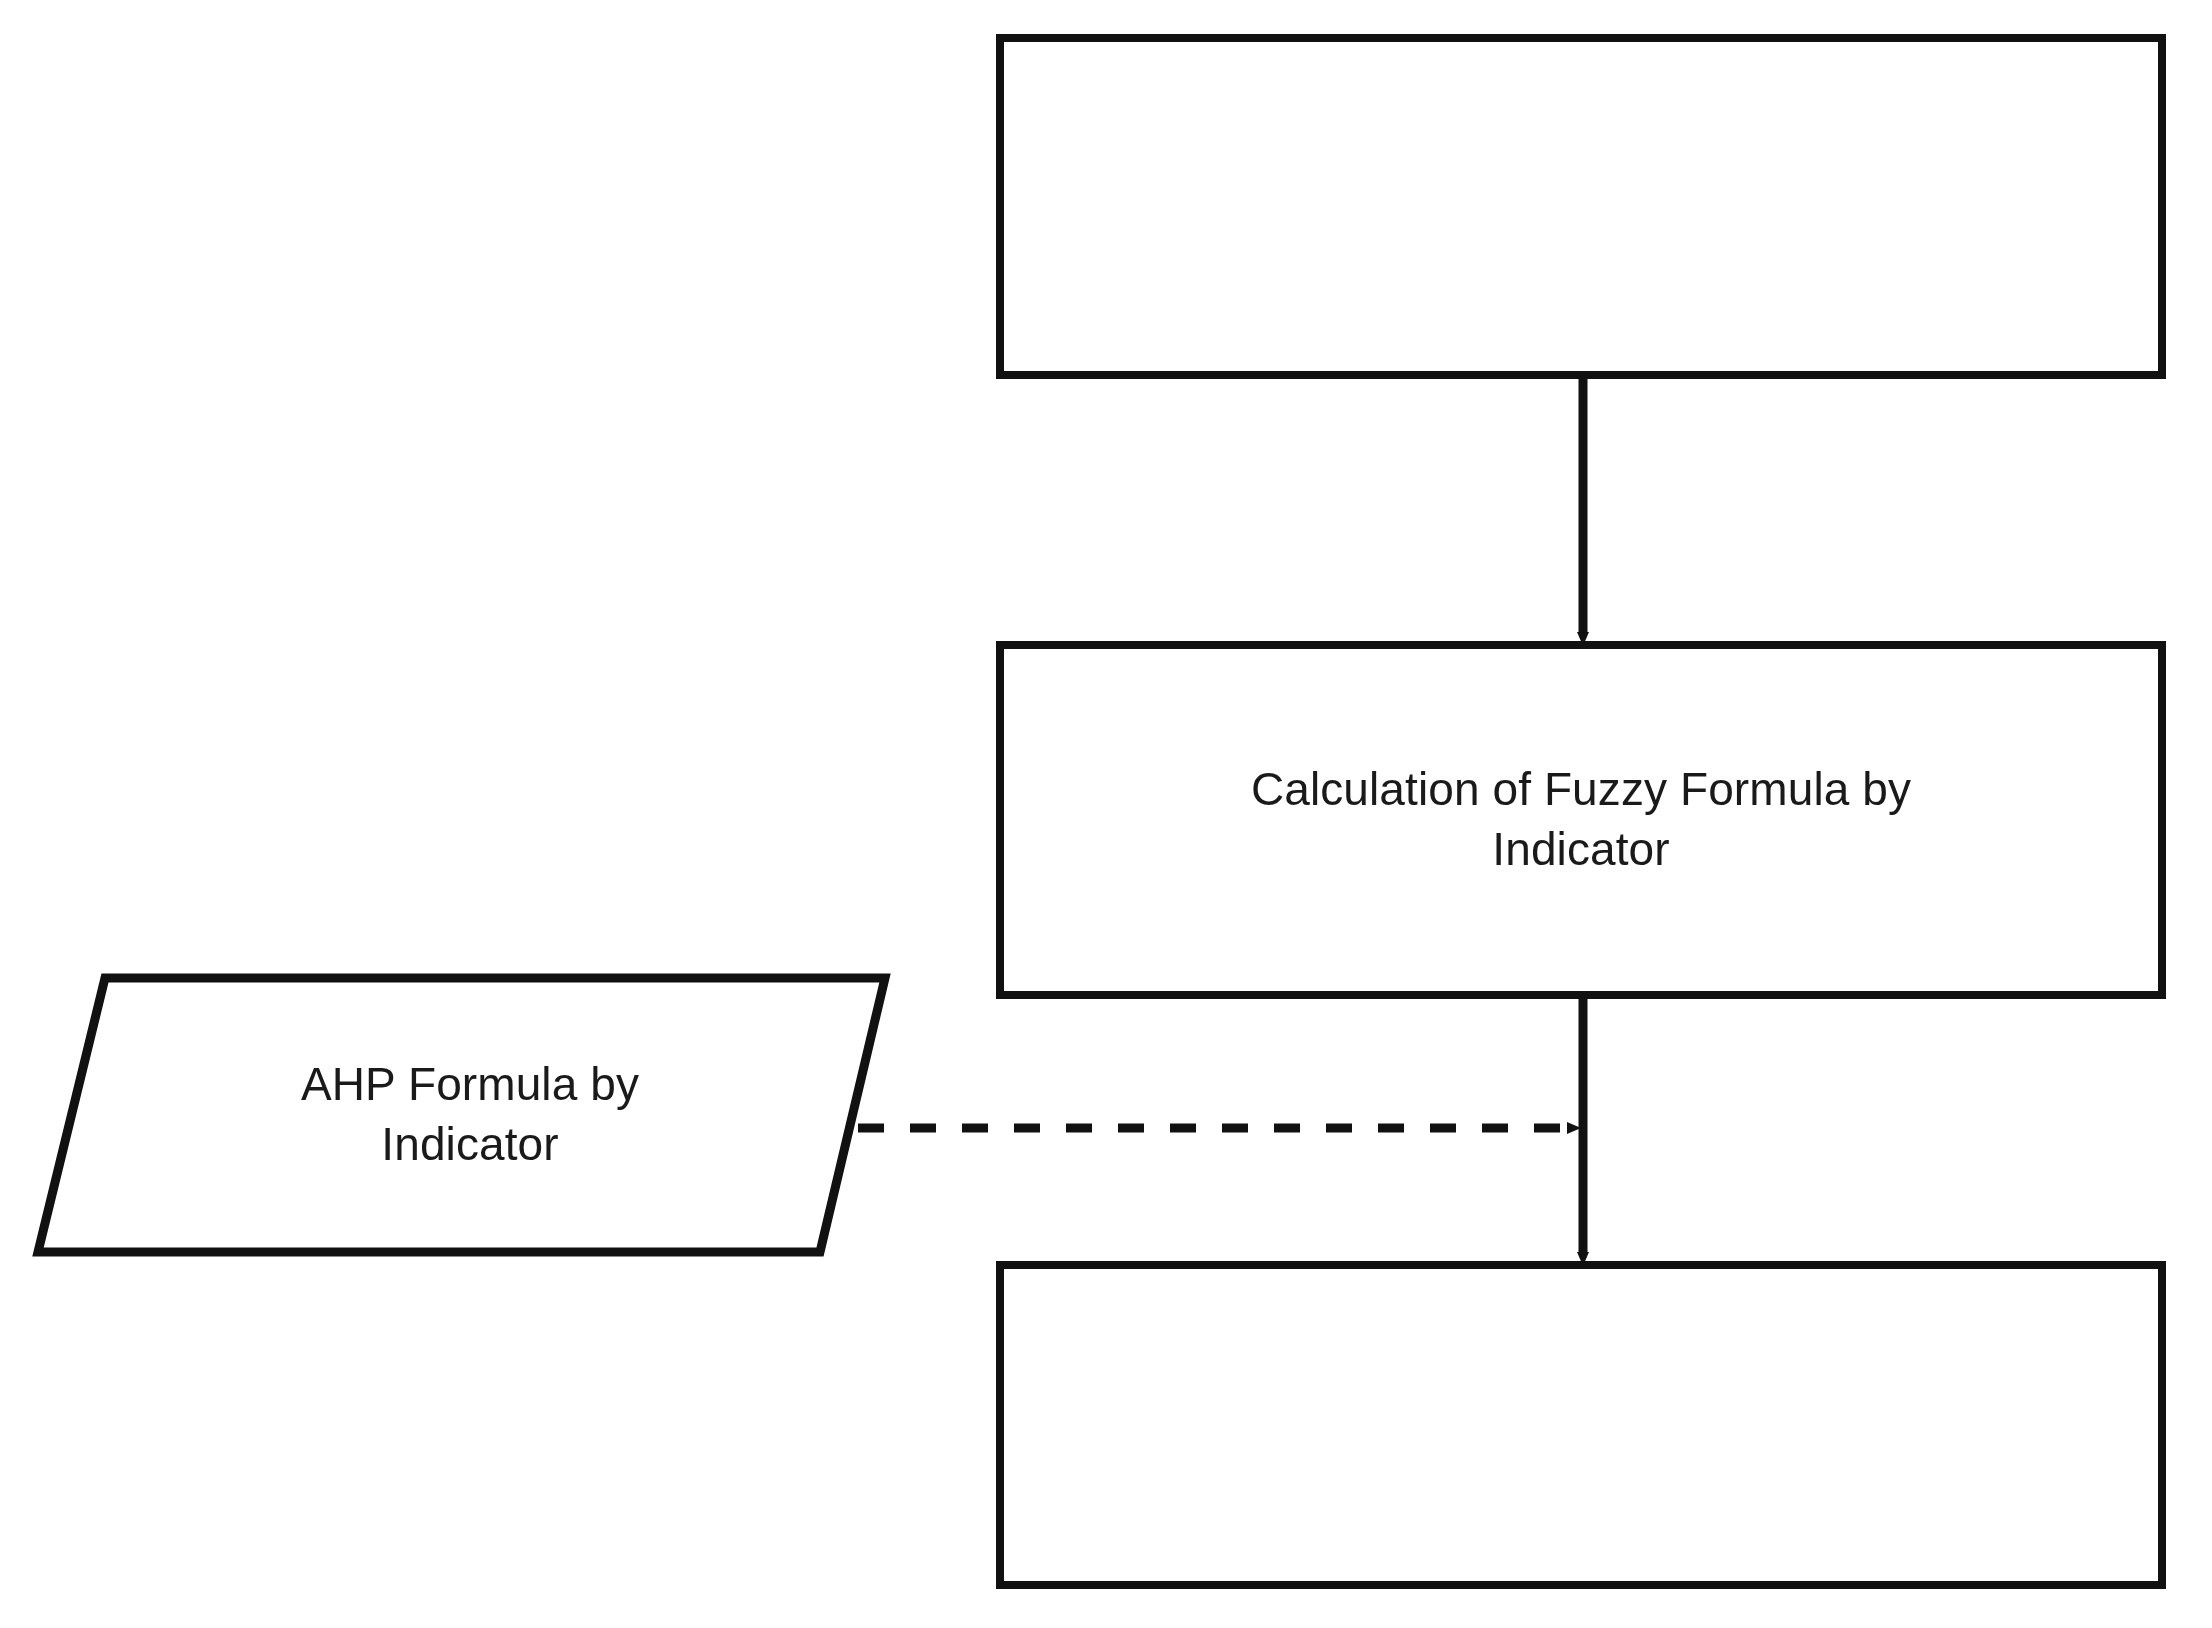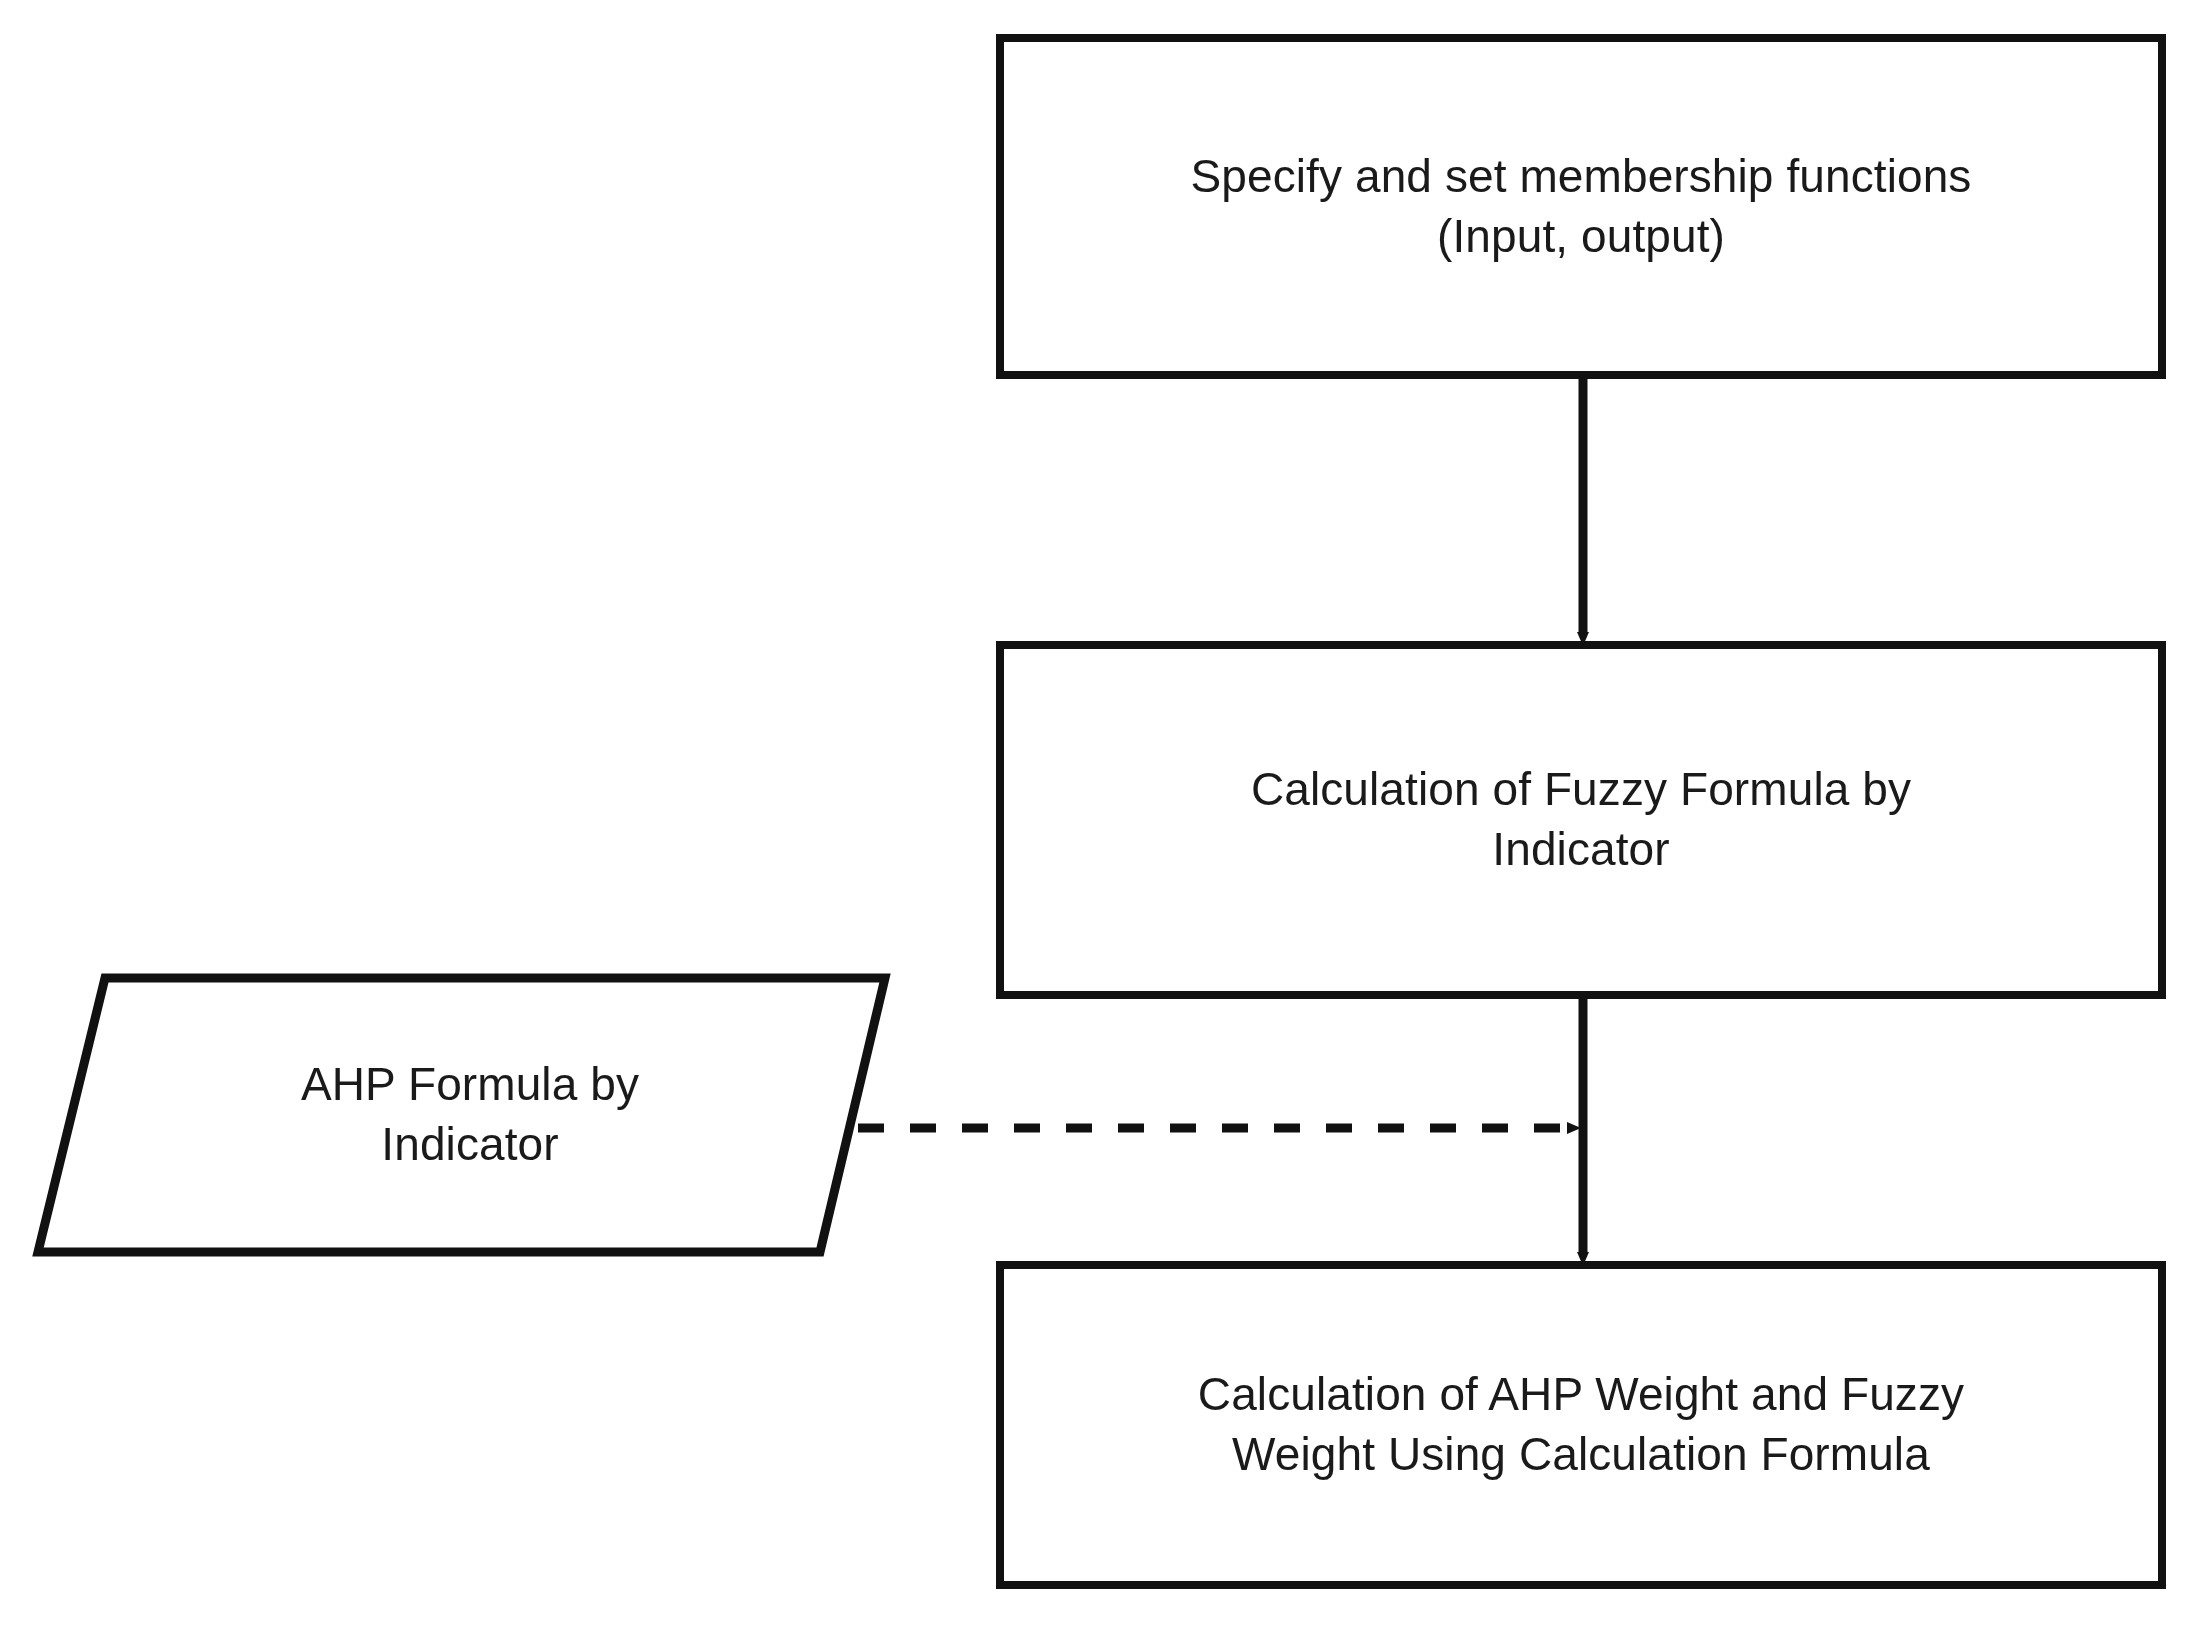--- a/index.html
+++ b/index.html
@@ -71,25 +71,21 @@
     <polygon points="105,978 885,978 820,1252 38,1252" fill="#ffffff" stroke="#111111" stroke-width="9" stroke-linejoin="miter"></polygon>
 
     <line x1="1583" y1="375" x2="1583" y2="633" stroke="#111111" stroke-width="9" marker-end="url(#arrow-down)"></line>
 
     <line x1="1583" y1="995" x2="1583" y2="1253" stroke="#111111" stroke-width="9" marker-end="url(#arrow-down)"></line>
 
     <line x1="858" y1="1128" x2="1568" y2="1128" stroke="#111111" stroke-width="9" stroke-dasharray="26 26" marker-end="url(#arrow-right)"></line>
 
   </svg>
 
-  <div id="text-box-1" class="node-text">Specify and set membership functions
-(Input, output)</div>
 
   <div id="text-box-2" class="node-text">Calculation of Fuzzy Formula by
 Indicator</div>
 
   <div id="text-shape-ahp" class="node-text">AHP Formula by
 Indicator</div>
 
-  <div id="text-box-3" class="node-text">Calculation of AHP Weight and Fuzzy
-Weight Using Calculation Formula</div>
 
 </div>
 
 </body></html>

